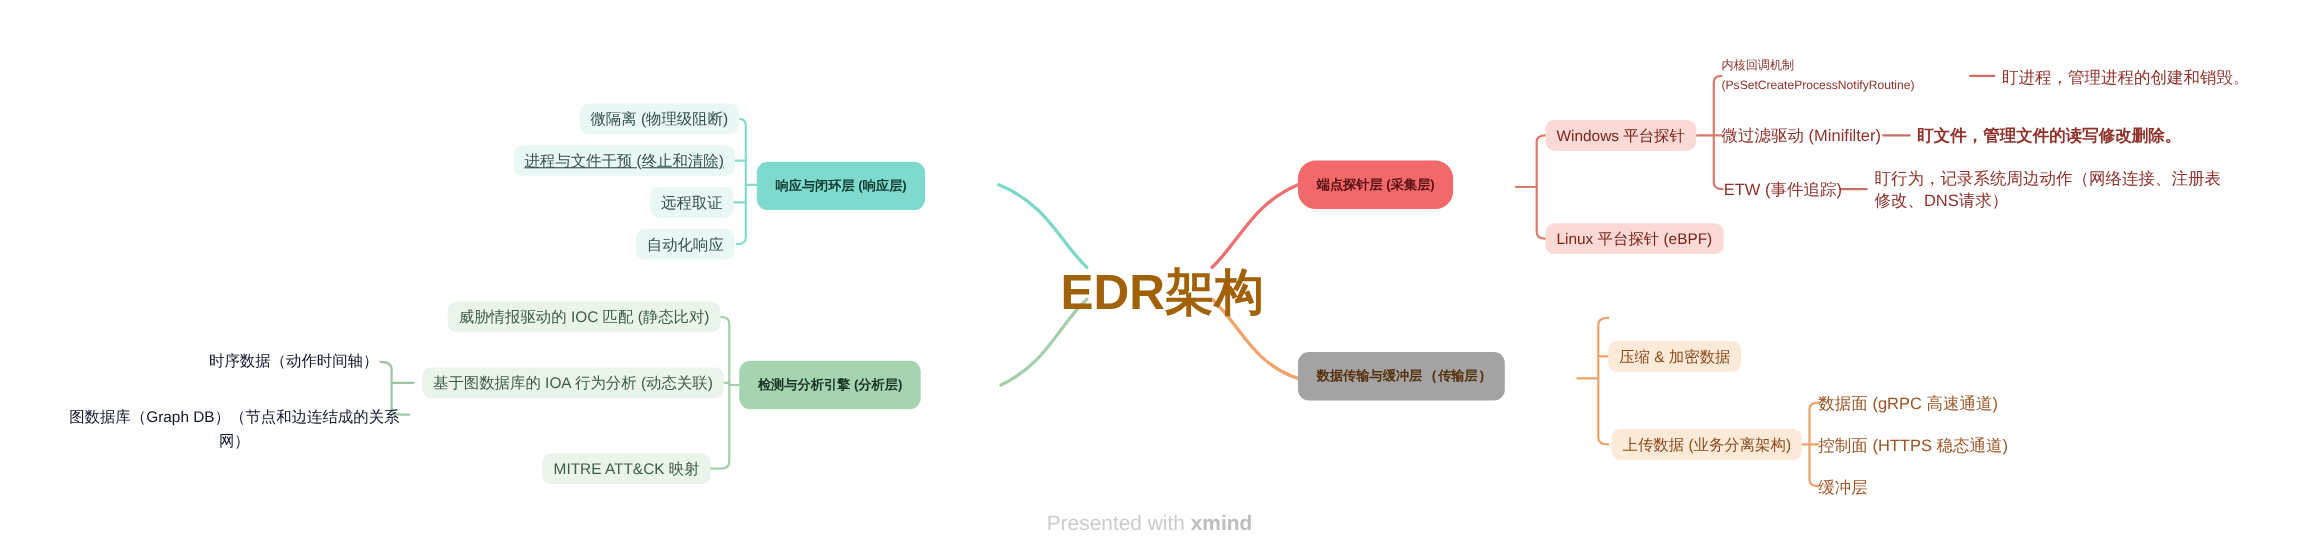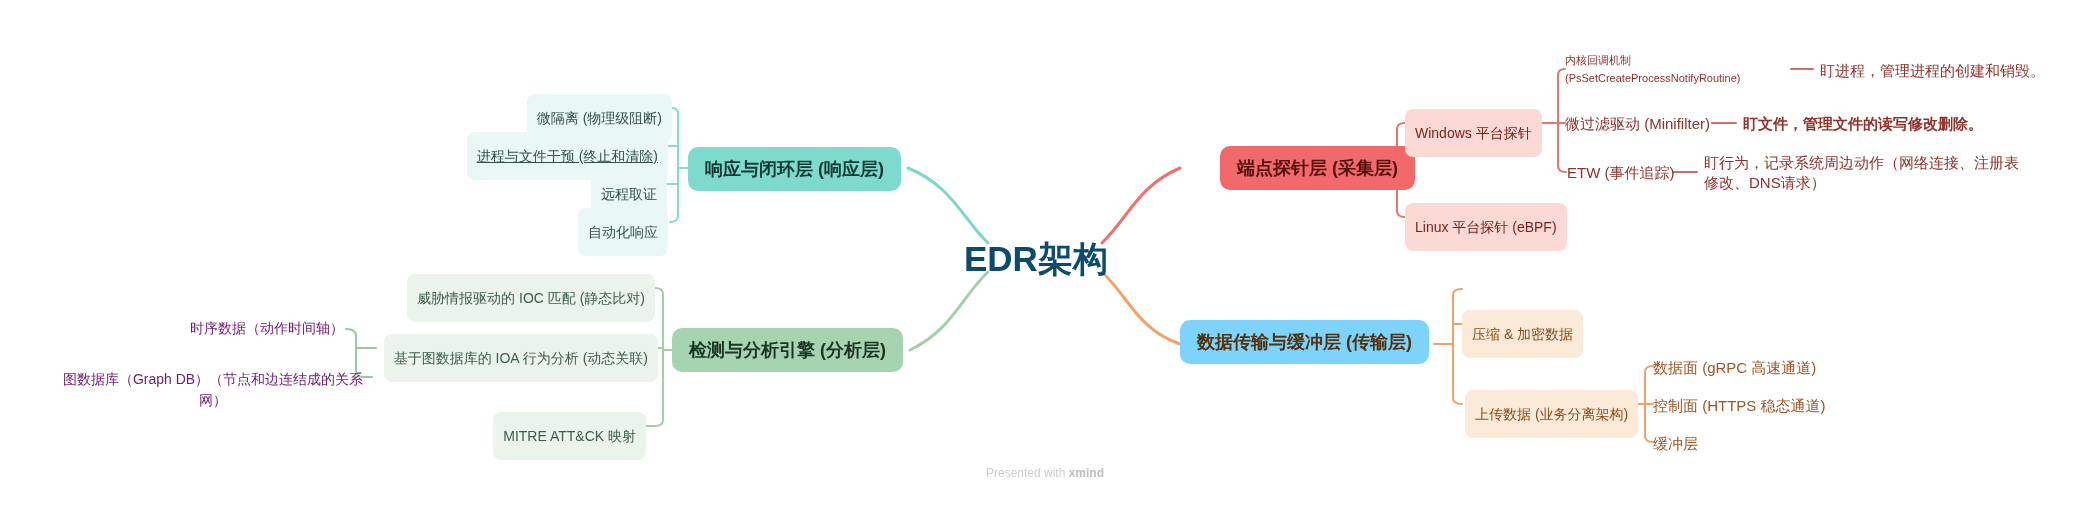--- a/index.html
+++ b/index.html
@@ -6,51 +6,51 @@
   .canvas{
     position:relative;
     width:2090px;height:509px;
     background:#ffffff;
     font-family:"Liberation Sans","DejaVu Sans",sans-serif;
     overflow:hidden;
   }
   svg.edges{position:absolute;left:0;top:0;z-index:0;}
   .node-main{
     position:absolute;z-index:2;border-radius:10px;
-    font-size:18px;font-weight:700;white-space:nowrap;
+    font-size:12px;font-weight:700;white-space:nowrap;
     padding:11px 17px;line-height:22px;
   }
   .teal-main{background:#7edacd;color:#123a32;}
   .green-main{background:#a6d3b0;color:#1b3524;}
   .red-main{background:#f2696b;color:#551011;}
-  .orange-main{background:#7dd3fc;color:#55300c;}
+  .orange-main{background:#a3a3a3;color:#55300c;font-family:Liberation Mono, monospace;}
   .pill{
     position:absolute;z-index:2;border-radius:8px;
     font-size:14px;white-space:nowrap;
-    padding:14px 10px;line-height:20px;
+    padding:4px 10px;line-height:20px;
   }
   .teal-pill{background:#e9f8f4;color:#35514b;}
   .green-pill{background:#eaf4ea;color:#3e5c49;margin-left:44px;}
   .red-pill{background:#fbd9d5;color:#7c221b;}
   .orange-pill{background:#fcead9;color:#8c4b1c;}
   .leaf{
     position:absolute;z-index:2;font-size:14px;line-height:21px;white-space:nowrap;
   }
-  .green-leaf{color:#701a75;}
+  .green-leaf{color:#0f172a;}
   .red-leaf{color:#8f312a;font-size:15px;line-height:19px;}
   .orange-leaf{color:#9d5524;font-size:15px;}
   .wrap{white-space:normal;}
   .root-title{
     position:absolute;z-index:2;
-    font-size:35px;font-weight:800;color:#0c4a6e;
+    font-size:45px;font-weight:800;color:#a16207;
     letter-spacing:0px;white-space:nowrap;
   }
   .watermark{
     position:absolute;z-index:2;
-    font-size:12px;color:#cbccce;white-space:nowrap;
+    font-size:19px;color:#cbccce;white-space:nowrap;
   }
   .watermark b{color:#bcbec0;font-weight:700;}
 </style>
 </head>
 <body>
 
 <div class="canvas">
 
   <svg class="edges" width="2090" height="509" viewBox="0 0 2090 509" fill="none" stroke-linecap="round" stroke-linejoin="round">
 
@@ -115,21 +115,21 @@
   <div class="pill teal-pill" style="right:1423px;top:170px;">远程取证</div>
   <div class="pill teal-pill" style="right:1422px;top:208px;">自动化响应</div>
 
   <div class="node-main green-main" style="left:672px;top:328px;">检测与分析引擎 (分析层)</div>
   <div class="pill green-pill" style="right:1435px;top:274px;">威胁情报驱动的 IOC 匹配 (静态比对)</div>
   <div class="pill green-pill" style="right:1432px;top:334px;">基于图数据库的 IOA 行为分析 (动态关联)</div>
   <div class="pill green-pill" style="right:1444px;top:412px;">MITRE ATT&amp;CK 映射</div>
   <div class="leaf green-leaf" style="right:1746px;top:318px;">时序数据（动作时间轴）</div>
   <div class="leaf green-leaf wrap" style="left:52px;top:369px;width:322px;text-align:center;">图数据库（Graph DB）（节点和边连结成的关系网）</div>
 
-  <div class="node-main red-main" style="left:1220px;top:146px;">端点探针层 (采集层)</div>
+  <div class="node-main red-main" style="left:1180px;top:146px;border-radius:16px;">端点探针层 (采集层)</div>
   <div class="pill red-pill" style="left:1405px;top:109px;">Windows 平台探针</div>
   <div class="pill red-pill" style="left:1405px;top:203px;">Linux 平台探针 (eBPF)</div>
 
   <div class="leaf red-leaf wrap" style="left:1565px;top:51px;width:240px;font-size:11px;line-height:18px;">内核回调机制 (PsSetCreateProcessNotifyRoutine)</div>
   <div class="leaf red-leaf" style="left:1820px;top:61px;">盯进程，管理进程的创建和销毁。</div>
 
   <div class="leaf red-leaf" style="left:1565px;top:114px;">微过滤驱动 (Minifilter)</div>
   <div class="leaf red-leaf" style="left:1743px;top:114px;font-weight:bold;">盯文件，管理文件的读写修改删除。</div>
 
   <div class="leaf red-leaf" style="left:1567px;top:163px;">ETW (事件追踪)</div>

